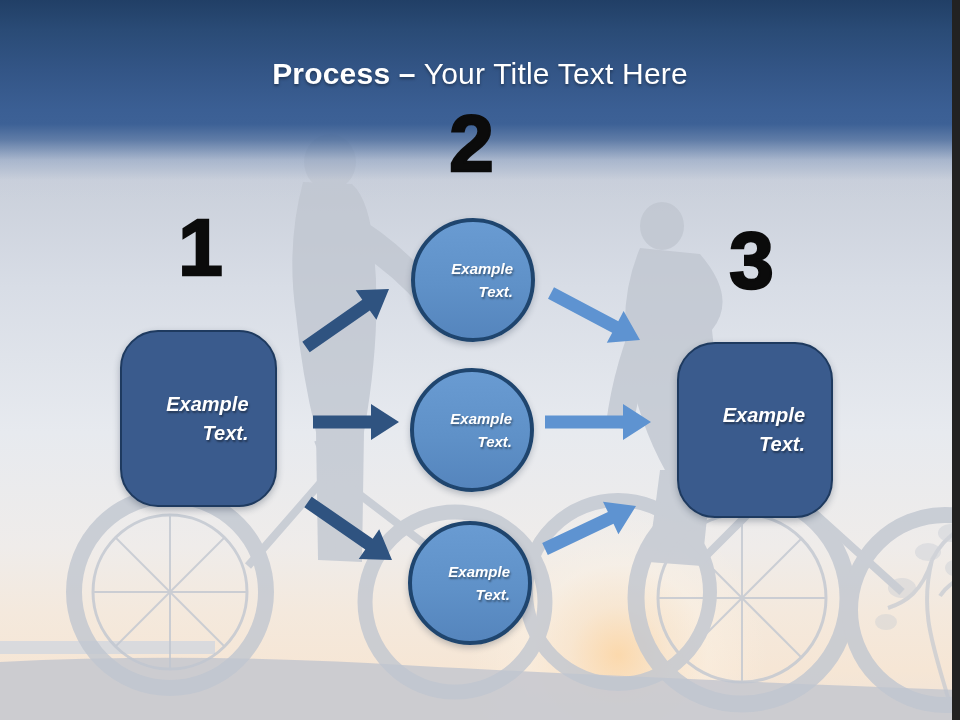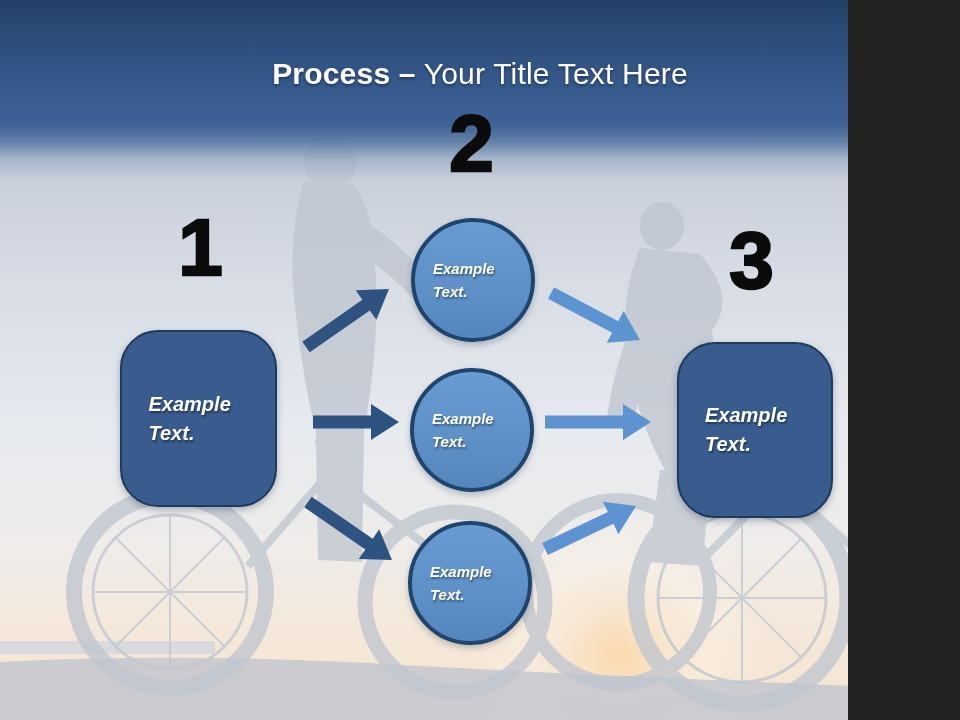--- a/index.html
+++ b/index.html
@@ -1,17 +1,17 @@
 <!DOCTYPE html>
 <html style="--banner-top: #213F66; --banner-bottom: #3D6196; --title-text: #FFFFFF; --box-fill: #3A5B8D; --box-border: #1E3A5F; --circle-fill: #5F91C8; --circle-border: #1F456E; --arrow-dark: #2F5380; --arrow-light: #5E93D1; --number-text: #0B0B0B; --shape-label-text: #FFFFFF;"><head>
 <meta charset="utf-8">
 <style>
   html,body{margin:0;padding:0;background:#222;}
   .slide{
-    position:relative;width:848px;height:720px;overflow:hidden;
+    position:relative;width:952px;height:720px;overflow:hidden;
     font-family:"Liberation Sans",sans-serif;
     background:
       radial-gradient(circle at 618px 655px, rgba(252,214,165,0.85) 0px, rgba(251,228,198,0.5) 48px, rgba(255,245,230,0.35) 90px, rgba(255,245,230,0) 150px),
       linear-gradient(180deg,#C4CBD8 0%,#C9CFDA 24%,#D8DDE6 40%,#E7EAEF 60%,#EFECEA 76%,#F4E9DD 85%,#F6E6D5 93%,#EFE3D8 100%);
   }
   
   .bg-photo{position:absolute;inset:0;}
   .sil{fill:#C0C6D0;stroke:none;}
   .sil-s{stroke:#C0C6D0;fill:none;}
   
@@ -58,21 +58,21 @@
     display:flex;align-items:center;justify-content:center;
     background:linear-gradient(180deg,#699BD2 0%,var(--circle-fill) 55%,#5585BD 100%);
     border:4px solid var(--circle-border);box-sizing:border-box;
     box-shadow:0 3px 6px rgba(20,35,60,0.25);
   }
   .c1{left:411px;top:218px;}
   .c2{left:410px;top:368px;}
   .c3{left:408px;top:521px;}
   .shape-label{
     color:var(--shape-label-text);font-weight:700;font-style:italic;
-    text-align:left;text-shadow:1px 2px 2px rgba(0,0,0,0.40);
+    text-align:right;text-shadow:1px 2px 2px rgba(0,0,0,0.40);
   }
   .pbox .shape-label{font-size:20px;line-height:1.45;width:100px;}
   .pcircle .shape-label{font-size:15px;line-height:1.55;width:80px;}
   .arrow-layer{position:absolute;inset:0;pointer-events:none;}
   .arr-dark{fill:var(--arrow-dark);}
   .arr-light{fill:var(--arrow-light);}
 </style>
 </head>
 <body>
 

